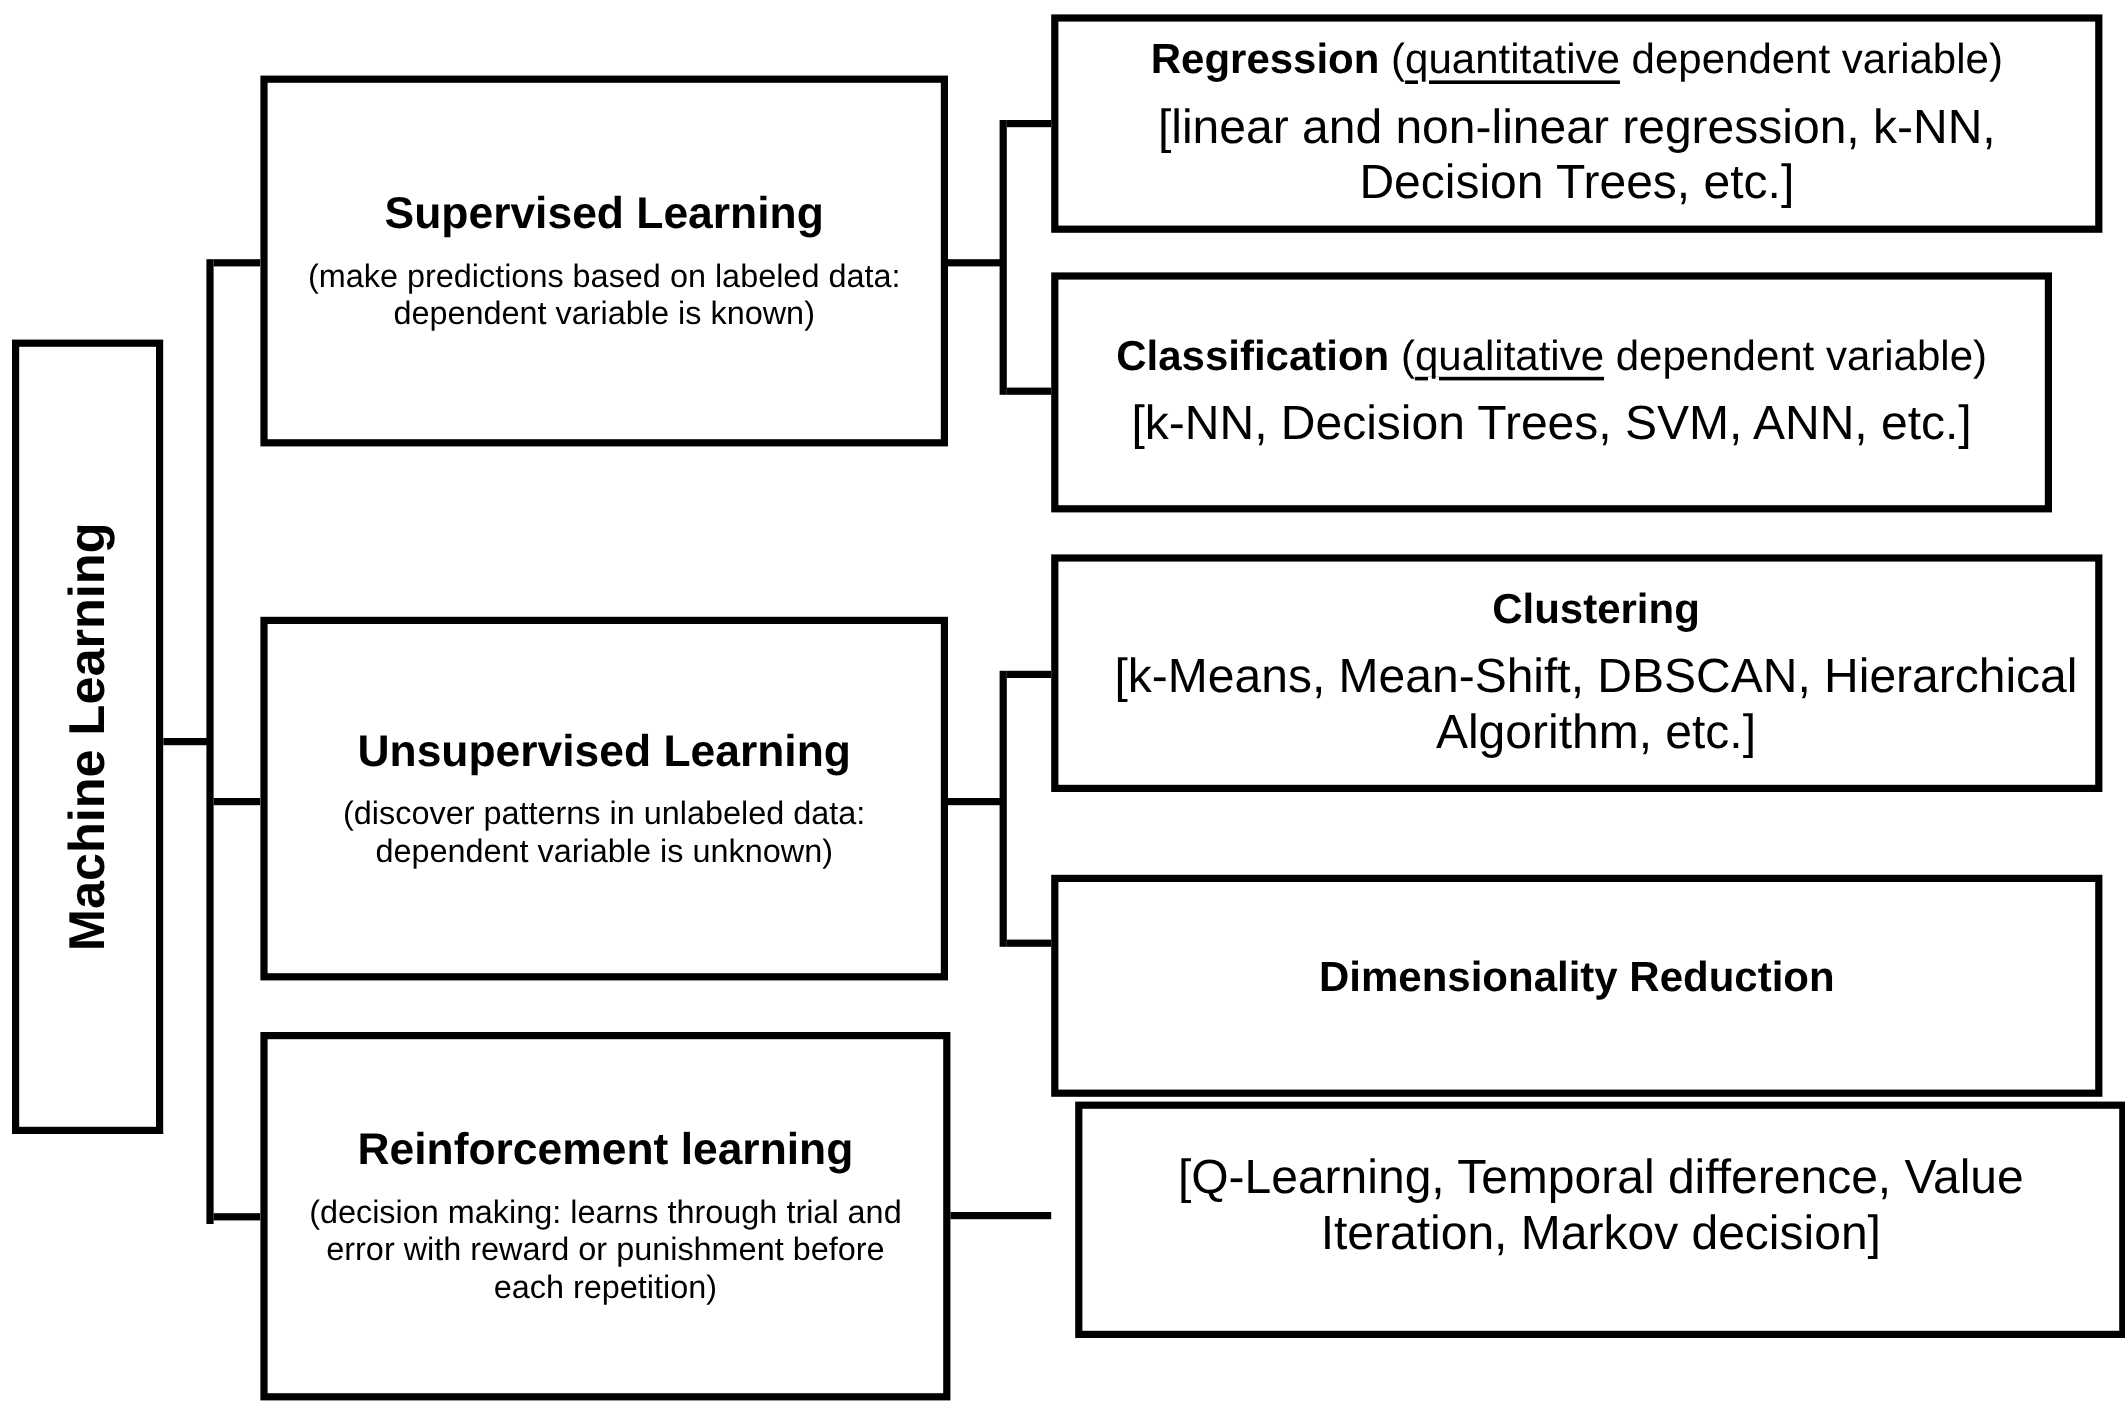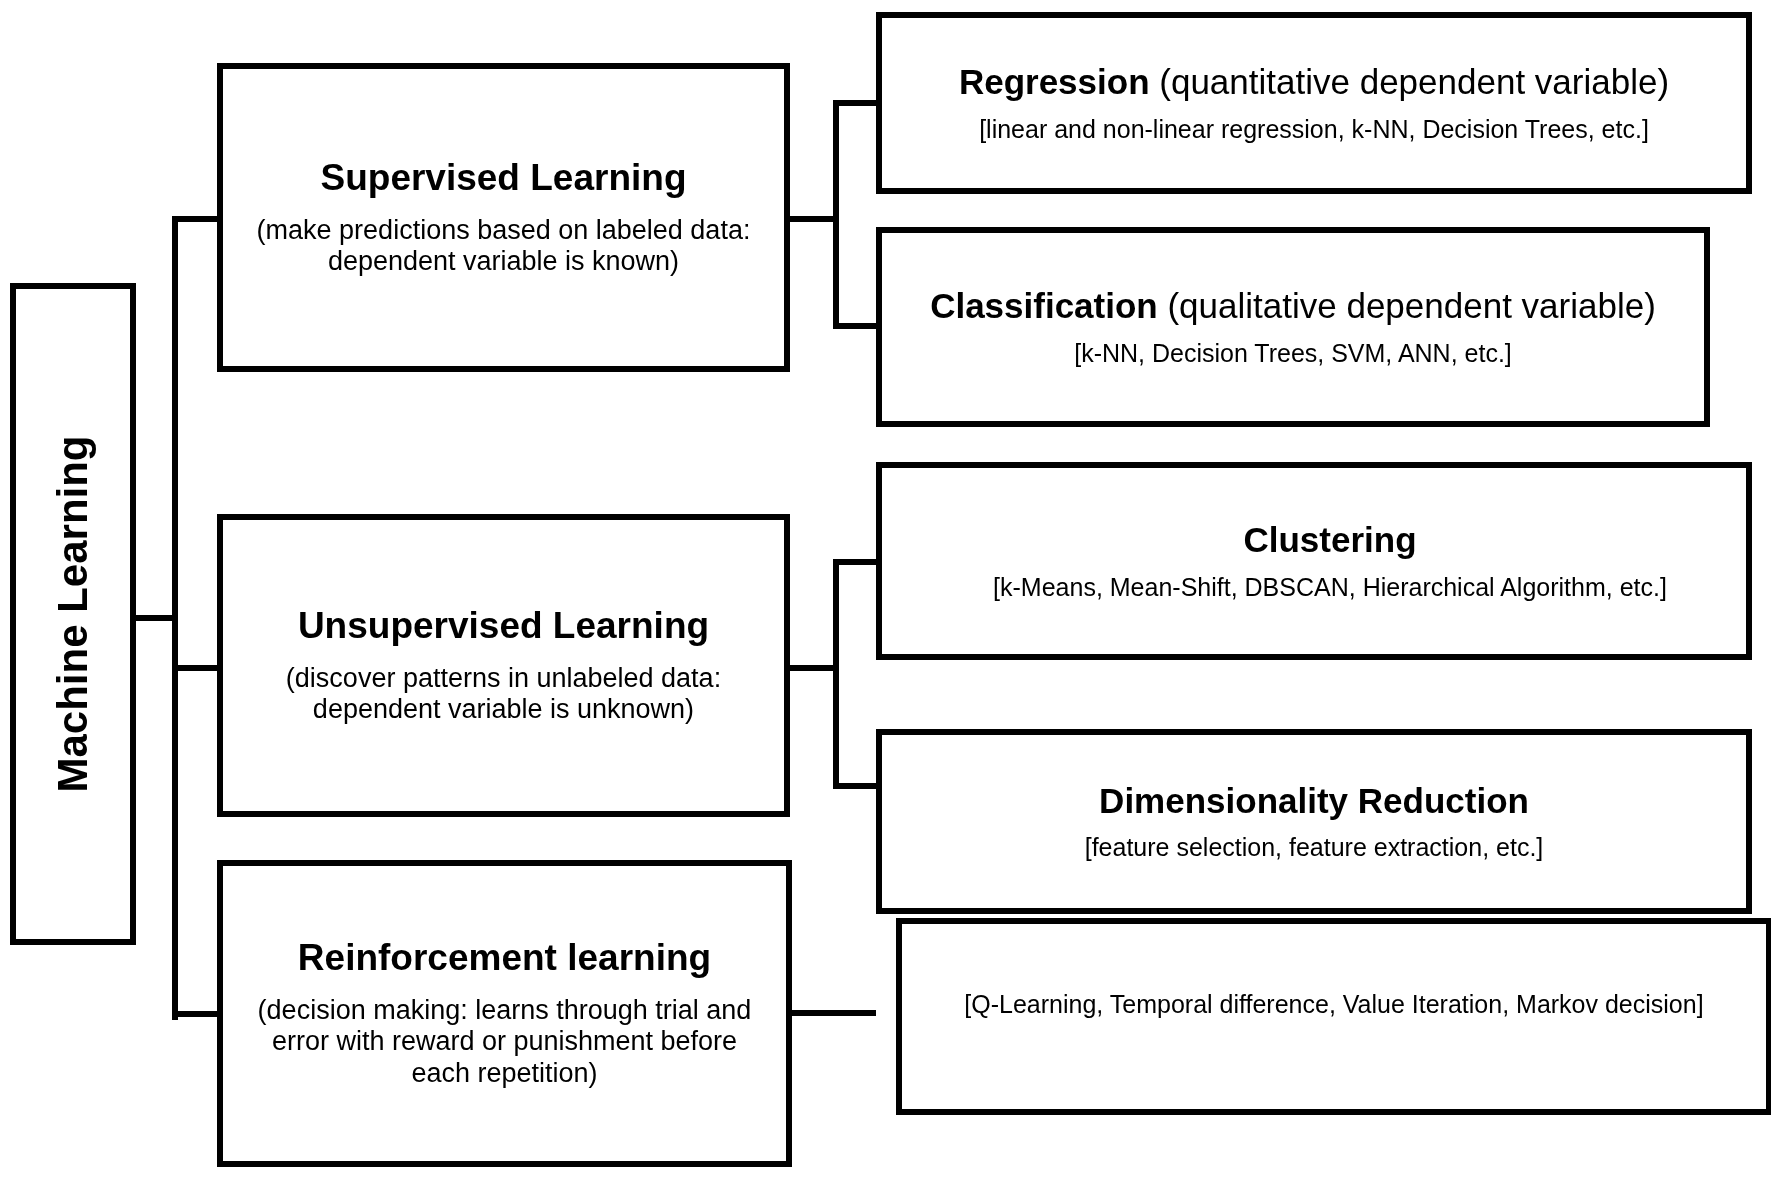--- a/index.html
+++ b/index.html
@@ -44,25 +44,26 @@
   }
   .leaf-title {
     font-size: 35px;
     line-height: 1.16;
     margin: 0 0 12px 0;
   }
   .leaf-title .b {
     font-weight: bold;
   }
   .leaf-title .u {
+    text-decoration: underline;
     text-decoration-thickness: 3px;
     text-underline-offset: 6px;
   }
   .leaf-examples {
-    font-size: 25px;
+    font-size: 40px;
     line-height: 1.17;
     margin: 0;
   }
   .mid-box { padding: 2px 24px; }
   .leaf-box { padding: 6px 12px; }
   .root-label {
     transform: rotate(-90deg);
     white-space: nowrap;
     font-weight: bold;
     font-size: 42px;
@@ -121,20 +122,19 @@
     <p class="leaf-examples">[k-NN, Decision Trees, SVM, ANN, etc.]</p>
   </div>
 
   <div class="box leaf-box" style="left:876px; top:462px; width:876px; height:198px;padding-left:44px;">
     <p class="leaf-title"><span class="b">Clustering</span></p>
     <p class="leaf-examples">[k-Means, Mean-Shift, DBSCAN, Hierarchical Algorithm, etc.]</p>
   </div>
 
   <div class="box leaf-box" style="left:876px; top:694px; width:876px; height:185px;margin-top:35px;">
     <p class="leaf-title"><span class="b">Dimensionality Reduction</span></p>
-    <p class="leaf-examples">[feature selection, feature  extraction, etc.]</p>
   </div>
 
   <div class="box leaf-box pad-b-30" style="left:876px; top:918px; width:876px; height:197px;margin-left:20px;">
     <p class="leaf-examples">[Q-Learning, Temporal difference, Value Iteration, Markov decision]</p>
   </div>
 
 </div>
 
 </body></html>

